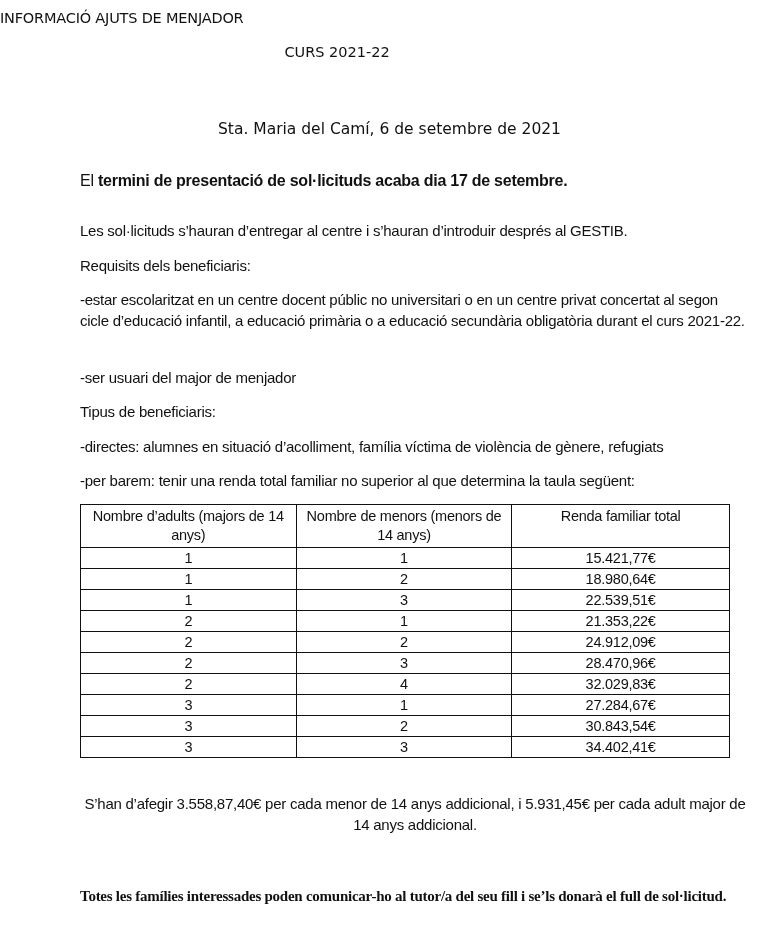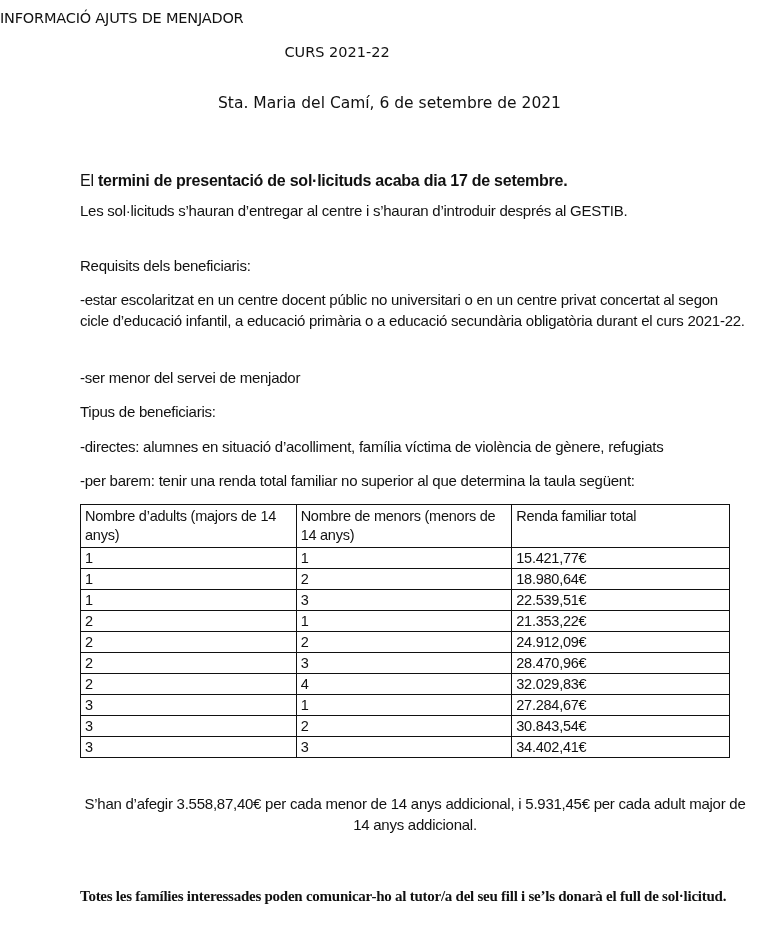--- a/index.html
+++ b/index.html
@@ -1,46 +1,46 @@
 <!DOCTYPE html>
 <html><head>
   <meta charset="utf-8">
   <style>
     html, body { margin: 0; padding: 0; background: #ffffff; }
     body { width: 779px; height: 933px; position: relative; overflow: hidden; color: #111; }
     .title1 { position: absolute; top: 10px; left: 0; width: 779px; font-size: 14.5px; font-family: "DejaVu Sans", sans-serif; letter-spacing: -0.2px; }
     .title2 { position: absolute; top: 44px; left: 0; width: 674px; text-align: center; font-size: 14.5px; font-family: "DejaVu Sans", sans-serif; }
-    .date { position: absolute; top: 94px; left: 0; width: 779px; text-align: center; font-size: 15.5px; font-family: "DejaVu Sans", sans-serif; }
+    .date { position: absolute; top: 120px; left: 0; width: 779px; text-align: center; font-size: 15.5px; font-family: "DejaVu Sans", sans-serif; }
     .p { position: absolute; left: 80px; width: 670px; font-family: "Liberation Sans", sans-serif; font-size: 15px; line-height: 21px; letter-spacing: -0.25px; }
     .deadline { top: 170px; font-size: 16px; }
     .deadline b { font-weight: bold; text-align: right; }
     table.renda { position: absolute; left: 80px; top: 504px; width: 650px; border-collapse: collapse; font-family: "Liberation Sans", sans-serif; font-size: 14.5px; letter-spacing: -0.25px; }
-    table.renda th, table.renda td { border: 1.5px solid #111; text-align: left; padding: 0 4px; font-weight: normal; }
+    table.renda th, table.renda td { border: 1.5px solid #111; text-align: center; padding: 0 4px; font-weight: normal; }
     table.renda th { vertical-align: top; height: 40px; line-height: 19px; padding-top: 2px; }
     table.renda td { height: 20px; line-height: 20px; }
     table.renda col.c1 { width: 216px; }
     table.renda col.c2 { width: 216px; }
     table.renda col.c3 { width: 218px; }
   </style>
 </head>
 <body>
 
 <div class="title1">INFORMACIÓ AJUTS DE MENJADOR</div>
 <div class="title2">CURS 2021-22</div>
 <div class="date">Sta. Maria del Camí, 6 de setembre de 2021</div>
 
 <div class="p deadline">
   <span>El </span><b>termini de presentació de sol·licituds acaba dia 17 de setembre.</b>
 </div>
 
-<div class="p" style="top:200px;">Les sol·licituds s’hauran d’entregar al centre i s’hauran d’introduir després al GESTIB.</div>
+<div class="p" style="top:220px;">Les sol·licituds s’hauran d’entregar al centre i s’hauran d’introduir després al GESTIB.</div>
 
 <div class="p" style="top:255px;">Requisits dels beneficiaris:</div>
 <div class="p" style="top:289px;">-estar escolaritzat en un centre docent públic no universitari o en un centre privat concertat al segon cicle d’educació infantil, a educació primària o a educació secundària obligatòria durant el curs 2021-22.</div>
-<div class="p" style="top:367px;">-ser menor del servei de menjador</div>
+<div class="p" style="top:367px;">-ser usuari del major de menjador</div>
 
 <div class="p" style="top:401px;">Tipus de beneficiaris:</div>
 <div class="p" style="top:436px;">-directes: alumnes en situació d’acolliment, família víctima de violència de gènere, refugiats</div>
 <div class="p" style="top:470px;">-per barem: tenir una renda total familiar no superior al que determina la taula següent:</div>
 
 <table class="renda">
   <colgroup>
       <col class="c1">
       <col class="c2">
       <col class="c3">

